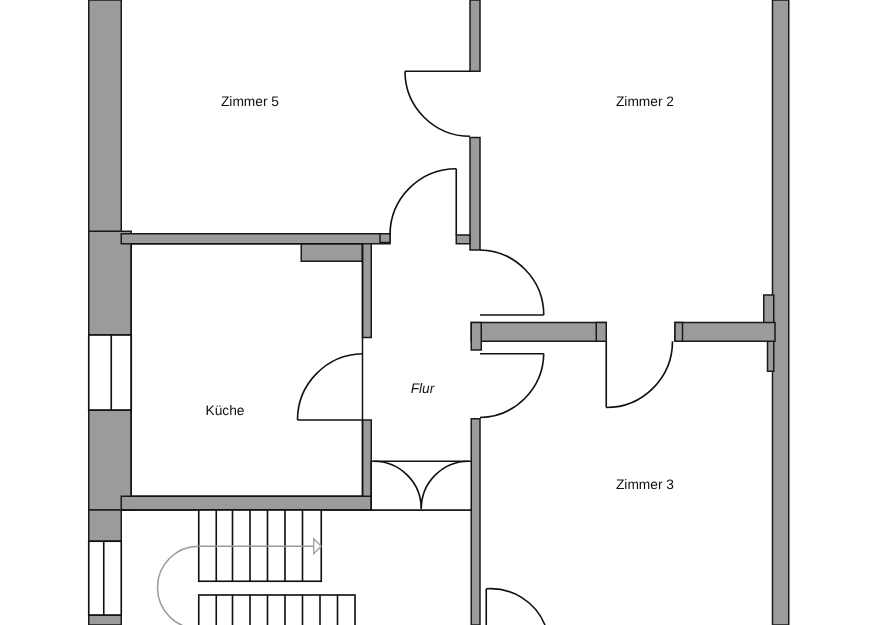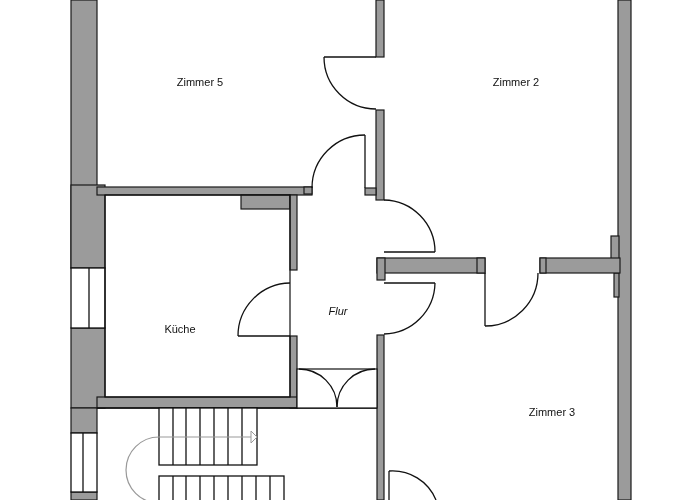--- a/index.html
+++ b/index.html
@@ -141,13 +141,13 @@
     <path class="walkline" d="M159,437 L256,437"></path>
     <path class="walkline" d="M159,437 A33,33 0 0 0 159,503"></path>
     <path d="M251,431 L257,437 L251,443 Z" fill="#fff" stroke="#999" stroke-width="1"></path>
   </g>
 </svg>
 
 <span class="label" style="left:200px;top:82px;">Zimmer 5</span>
 <span class="label" style="left:516px;top:82px;">Zimmer 2</span>
 <span class="label" style="left:180px;top:311px;margin-top:18px;">Küche</span>
 <span class="label" style="left:338px;top:311px;font-style:italic;">Flur</span>
-<span class="label" style="left:516px;top:412px;margin-left:36px;">Zimmer 3</span>
+<span class="label" style="left:516px;top:388px;">Zimmer 3</span>
 
 </body></html>

